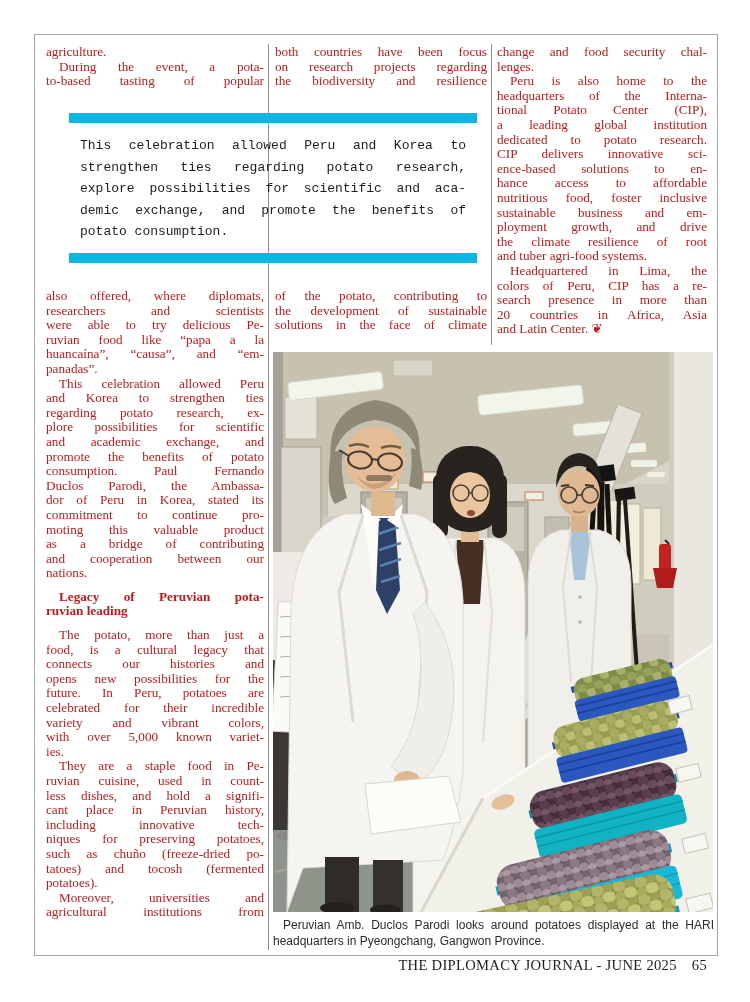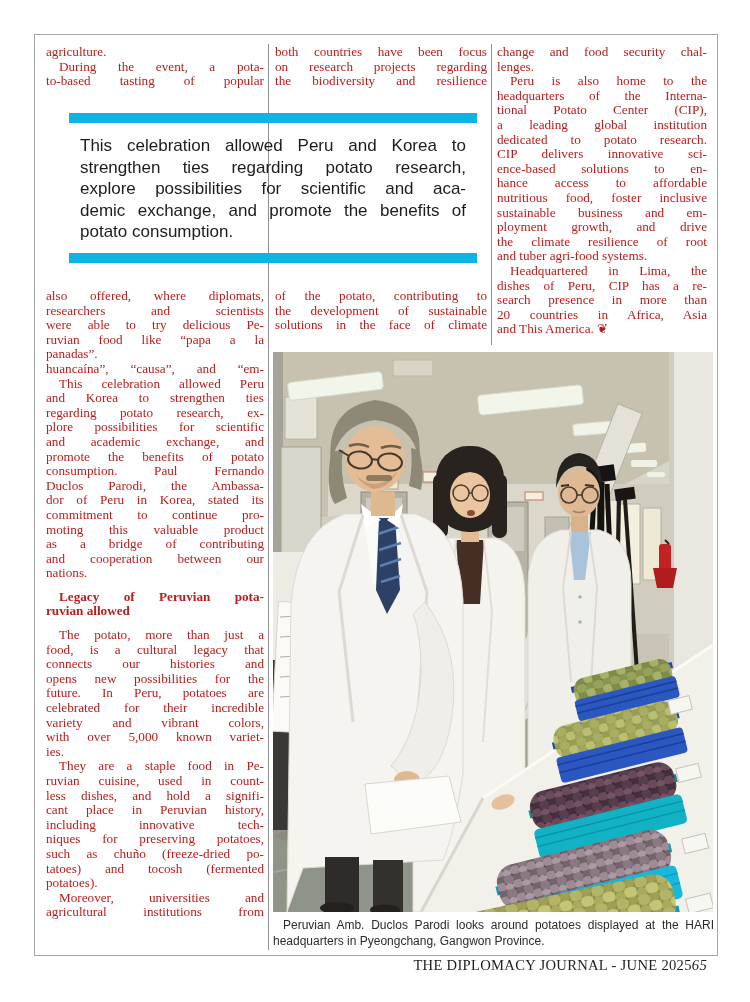--- a/index.html
+++ b/index.html
@@ -14,26 +14,26 @@
   .tl.ind{text-indent:13px;}
   .tl.bold{font-weight:bold;}
   .tl.gap{margin-top:9px;}
   #c1top{left:46px;top:45px;width:218px;}
   #c2top{left:275px;top:45px;width:212px;}
   #c3col{left:497px;top:45px;width:210px;}
   #c1main{left:46px;top:289px;width:218px;}
   #c2mid{left:275px;top:289px;width:212px;}
   .quote{position:absolute;left:69px;top:113px;width:408px;}
   .qbar{height:10px;background:#0db5e4;}
-  .qtext{margin:12px 0 10px 0;padding:0 11px;font-family:Liberation Sans, sans-serif;font-size:17px;line-height:21.6px;color:#1c1c1c;}
+  .qtext{margin:12px 0 10px 0;padding:0 11px;font-family:Liberation Mono, monospace;font-size:13px;line-height:21.6px;color:#1c1c1c;}
   .photo{position:absolute;left:273px;top:352px;width:440px;height:560px;overflow:hidden;}
   .caption{position:absolute;left:273px;top:917px;width:441px;font-family:Liberation Sans, sans-serif;font-size:12px;line-height:16.4px;color:#2b2b2b;}
   .caption .tl.ind{text-indent:10px;}
   .footer{position:absolute;top:957px;right:43px;font-family:"Liberation Serif","DejaVu Serif",serif;font-size:14.6px;color:#1d1d1d;letter-spacing:0.3px;}
-  .footer .pn{font-style:italic;}
+  .footer .pn{margin-left:15px;}
 </style>
 </head>
 <body>
 
 <div class="frame"></div>
 <div class="vrule" id="rule1"></div>
 <div class="vrule" id="rule2"></div>
 
 <div class="textcol" id="c1top">
     <div class="tl end">agriculture.</div>
@@ -55,61 +55,61 @@
     <div class="tl">dedicated to potato research.</div>
     <div class="tl">CIP delivers innovative sci-</div>
     <div class="tl">ence-based solutions to en-</div>
     <div class="tl">hance access to affordable</div>
     <div class="tl">nutritious food, foster inclusive</div>
     <div class="tl">sustainable business and em-</div>
     <div class="tl">ployment growth, and drive</div>
     <div class="tl">the climate resilience of root</div>
     <div class="tl end">and tuber agri-food systems.</div>
     <div class="tl ind">Headquartered in Lima, the</div>
-    <div class="tl">dishes of Peru, CIP has a re-</div>
+    <div class="tl">colors of Peru, CIP has a re-</div>
     <div class="tl">search presence in more than</div>
     <div class="tl">20 countries in Africa, Asia</div>
-    <div class="tl end">and This America. ❦</div>
+    <div class="tl end">and Latin Center. ❦</div>
   </div>
 
 <div class="quote">
   <div class="qbar" style="background: rgb(13, 181, 228);"></div>
   <div class="qtext">
       <div class="tl">This celebration allowed Peru and Korea to</div>
       <div class="tl">strengthen ties regarding potato research,</div>
       <div class="tl">explore possibilities for scientific and aca-</div>
       <div class="tl">demic exchange, and promote the benefits of</div>
       <div class="tl end">potato consumption.</div>
     </div>
   <div class="qbar" style="background: rgb(13, 181, 228);"></div>
 </div>
 
 <div class="textcol" id="c1main">
     <div class="tl">also offered, where diplomats,</div>
     <div class="tl">researchers and scientists</div>
     <div class="tl">were able to try delicious Pe-</div>
     <div class="tl">ruvian food like “papa a la</div>
+    <div class="tl">huancaína”, “causa”, and “em-</div>
     <div class="tl end">panadas”.</div>
-    <div class="tl">huancaína”, “causa”, and “em-</div>
     <div class="tl ind">This celebration allowed Peru</div>
     <div class="tl">and Korea to strengthen ties</div>
     <div class="tl">regarding potato research, ex-</div>
     <div class="tl">plore possibilities for scientific</div>
     <div class="tl">and academic exchange, and</div>
     <div class="tl">promote the benefits of potato</div>
     <div class="tl">consumption. Paul Fernando</div>
     <div class="tl">Duclos Parodi, the Ambassa-</div>
     <div class="tl">dor of Peru in Korea, stated its</div>
     <div class="tl">commitment to continue pro-</div>
     <div class="tl">moting this valuable product</div>
     <div class="tl">as a bridge of contributing</div>
     <div class="tl">and cooperation between our</div>
     <div class="tl end">nations.</div>
     <div class="tl ind bold gap">Legacy of Peruvian pota-</div>
-    <div class="tl end bold">ruvian allowed</div>
+    <div class="tl end bold">ruvian leading</div>
     <div class="tl ind gap">The potato, more than just a</div>
     <div class="tl">food, is a cultural legacy that</div>
     <div class="tl">connects our histories and</div>
     <div class="tl">opens new possibilities for the</div>
     <div class="tl">future. In Peru, potatoes are</div>
     <div class="tl">celebrated for their incredible</div>
     <div class="tl">variety and vibrant colors,</div>
     <div class="tl">with over 5,000 known variet-</div>
     <div class="tl end">ies.</div>
     <div class="tl ind">They are a staple food in Pe-</div>

